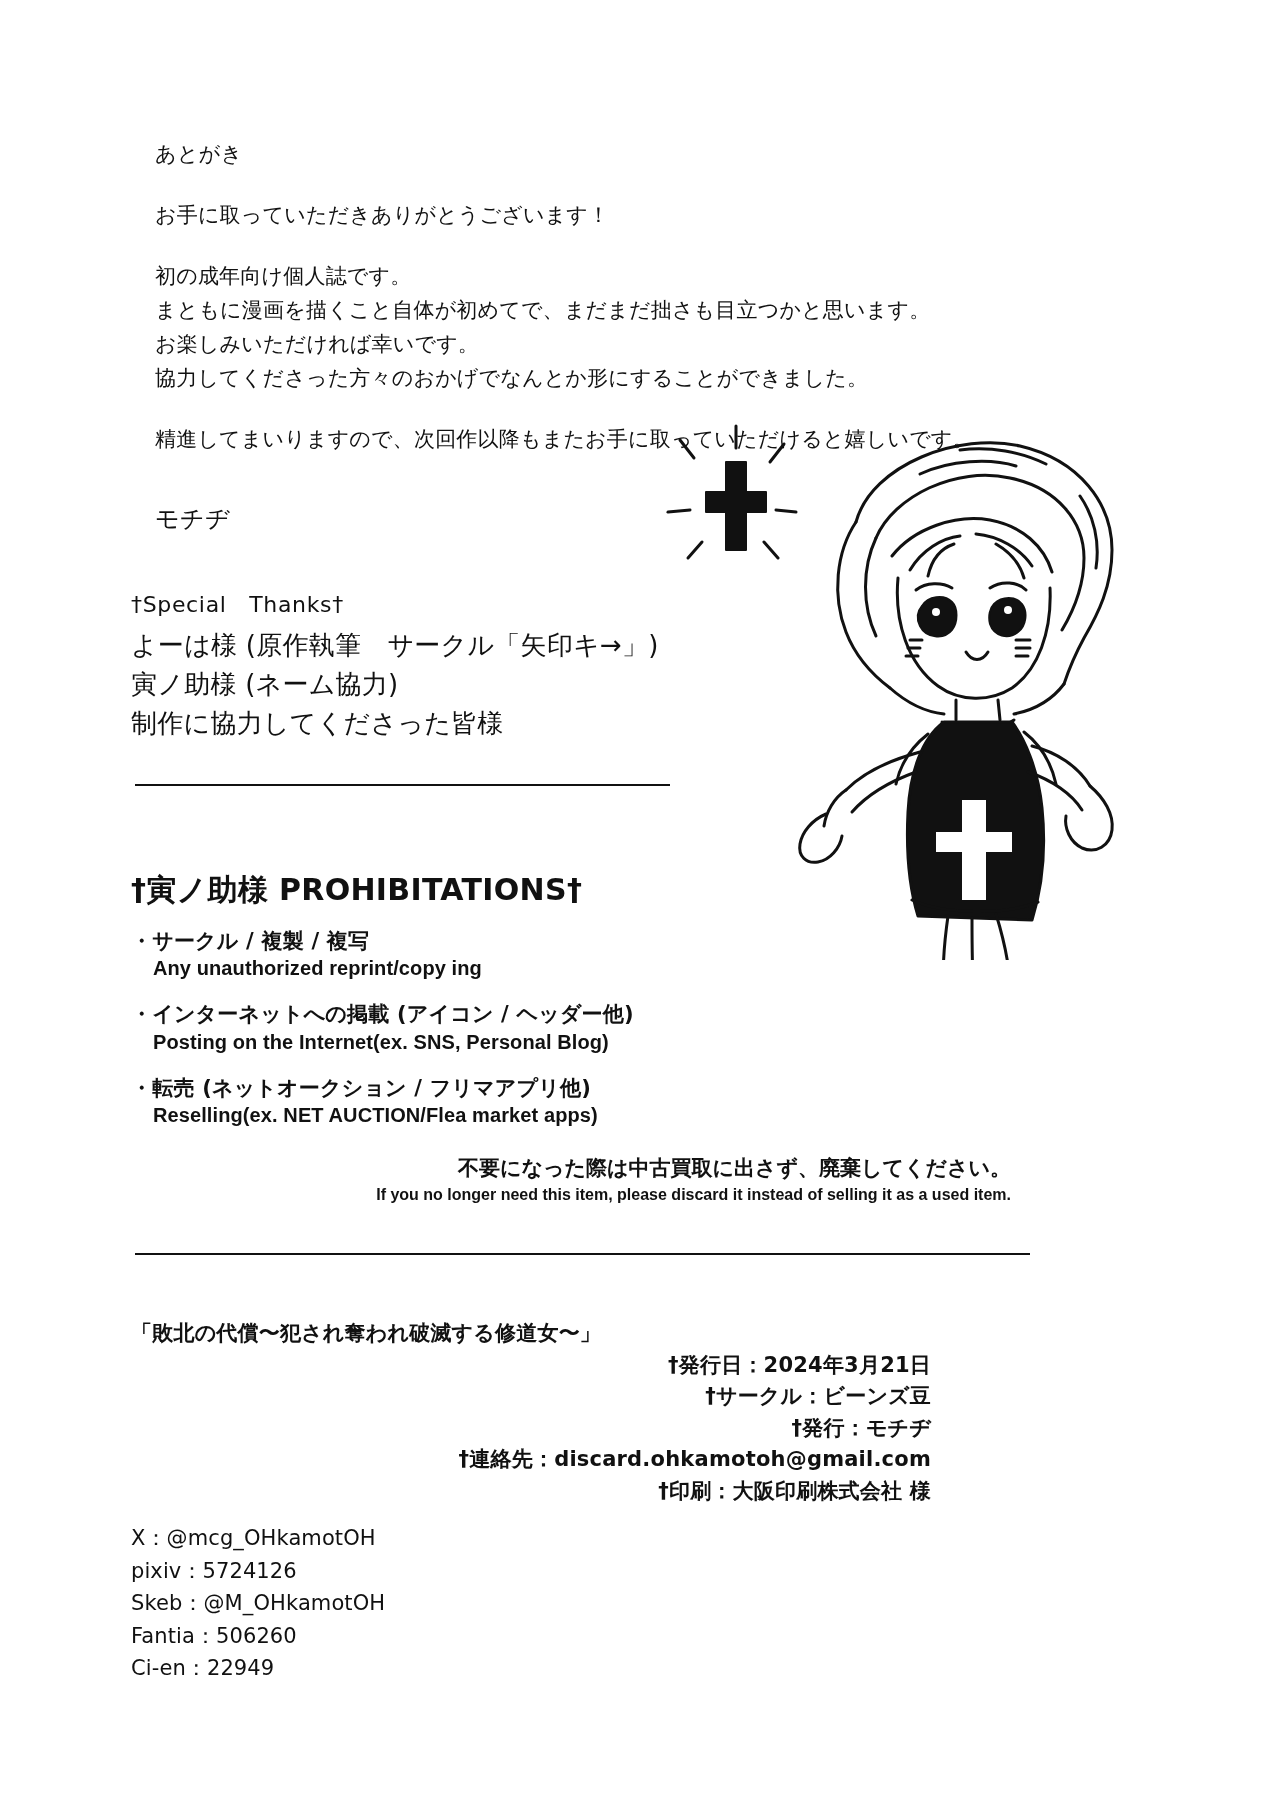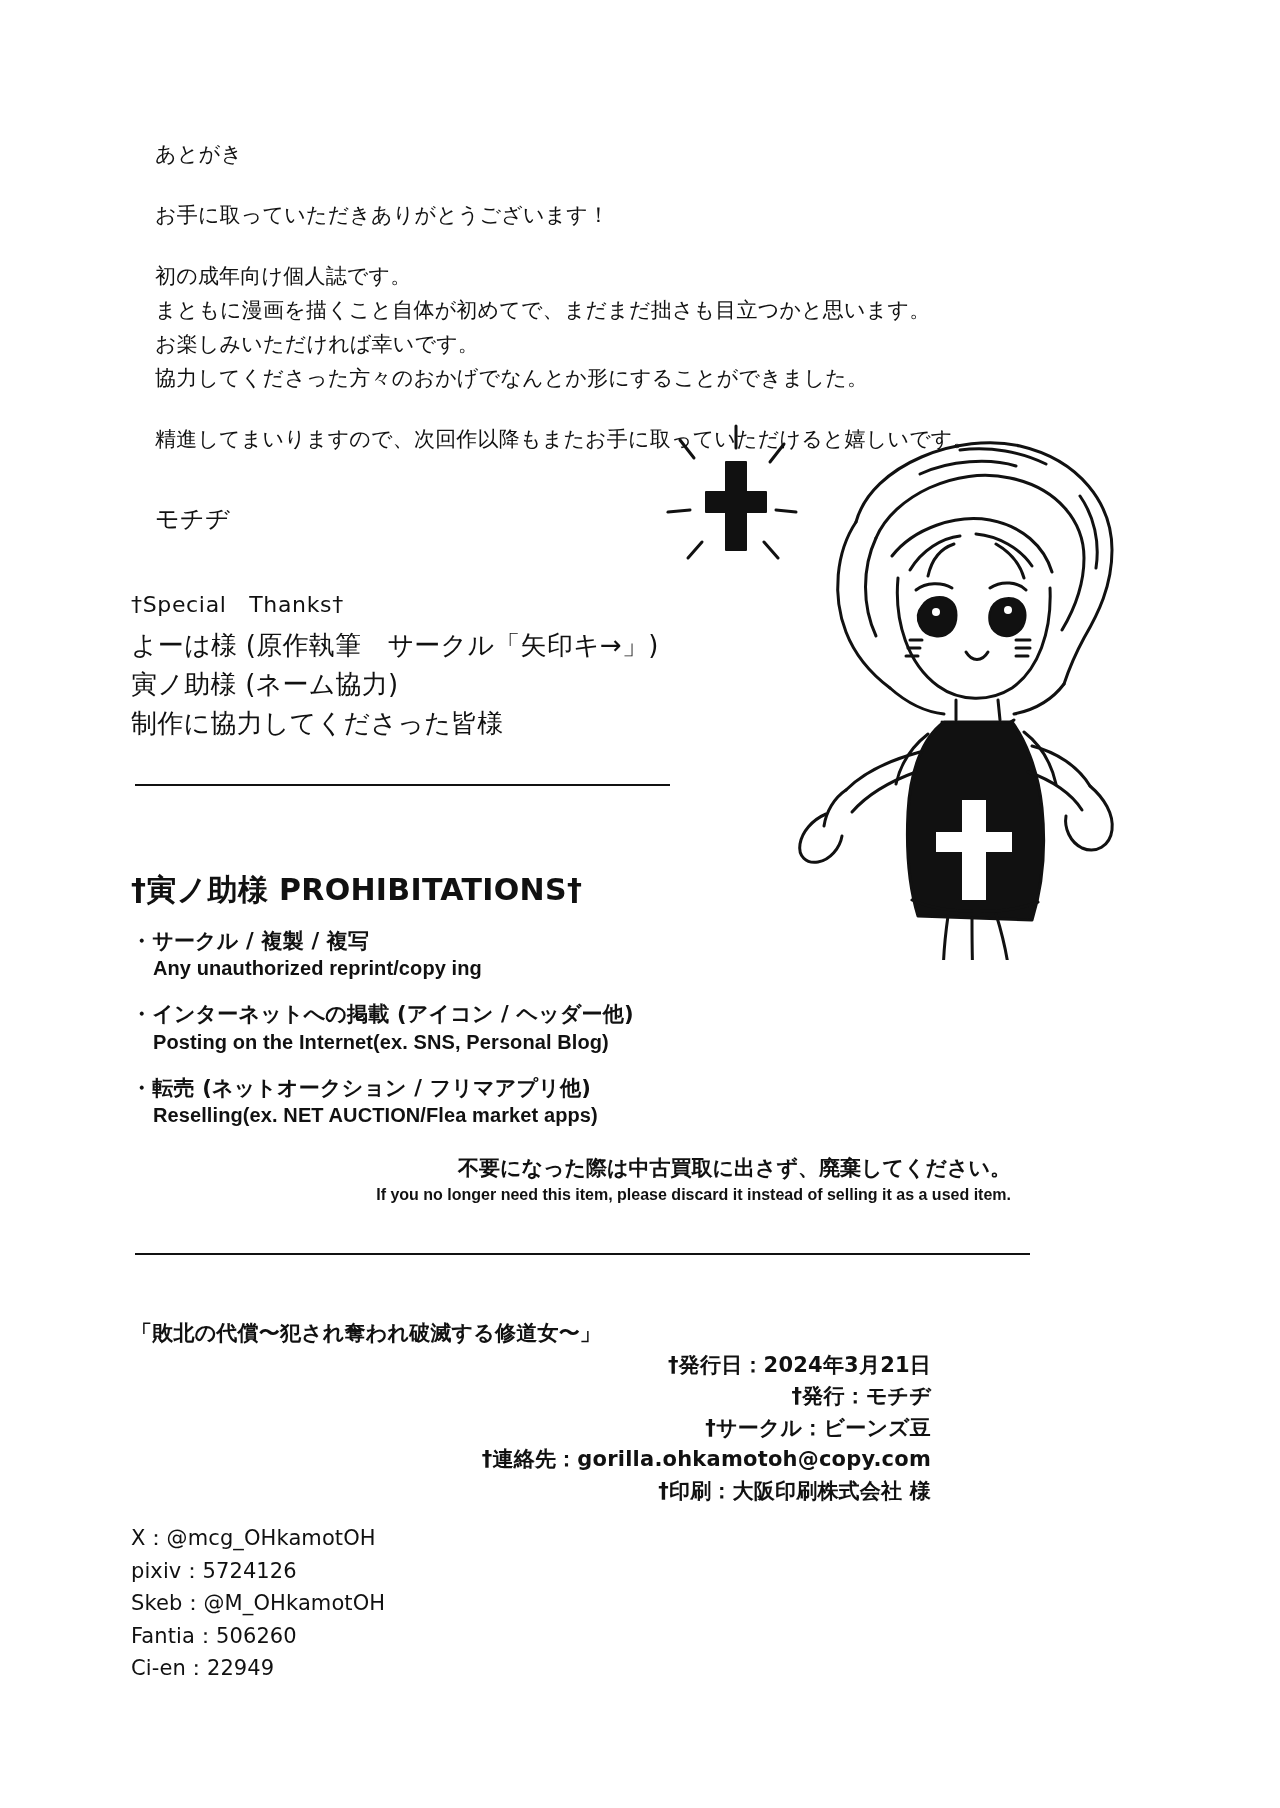--- a/index.html
+++ b/index.html
@@ -224,23 +224,23 @@
       <div class="l1 jp">不要になった際は中古買取に出さず、廃棄してください。</div>
       <div class="l2">If you no longer need this item, please discard it instead of selling it as a used item.</div>
     </div>
   </div>
 
   <div class="rule rule-2"></div>
 
   <div class="colophon">
     <div class="col-title jp">「敗北の代償〜犯され奪われ破滅する修道女〜」</div>
     <div class="col-line jp">†発行日：2024年3月21日</div>
+    <div class="col-line jp">†サークル：ビーンズ豆</div>
     <div class="col-line jp">†発行：モチヂ</div>
-    <div class="col-line jp">†サークル：ビーンズ豆</div>
-    <div class="col-line jp">†連絡先：gorilla.ohkamotoh@copy.com</div>
+    <div class="col-line jp">†連絡先：discard.ohkamotoh@gmail.com</div>
     <div class="col-line jp">†印刷：大阪印刷株式会社 様</div>
   </div>
 
   <div class="socials">
     <div class="soc-line jp">X：@mcg_OHkamotOH</div>
     <div class="soc-line jp">pixiv：5724126</div>
     <div class="soc-line jp">Skeb：@M_OHkamotOH</div>
     <div class="soc-line jp">Fantia：506260</div>
     <div class="soc-line jp">Ci-en：22949</div>
   </div>

